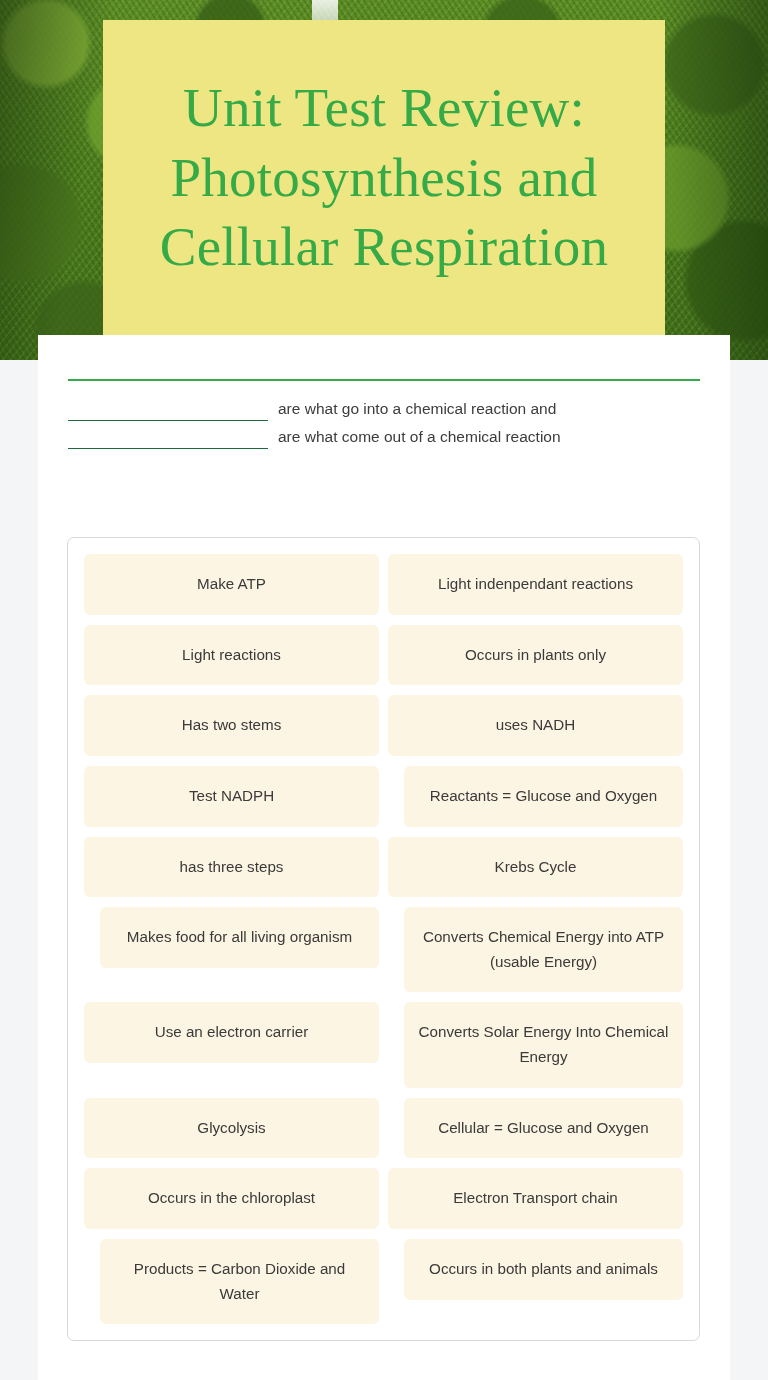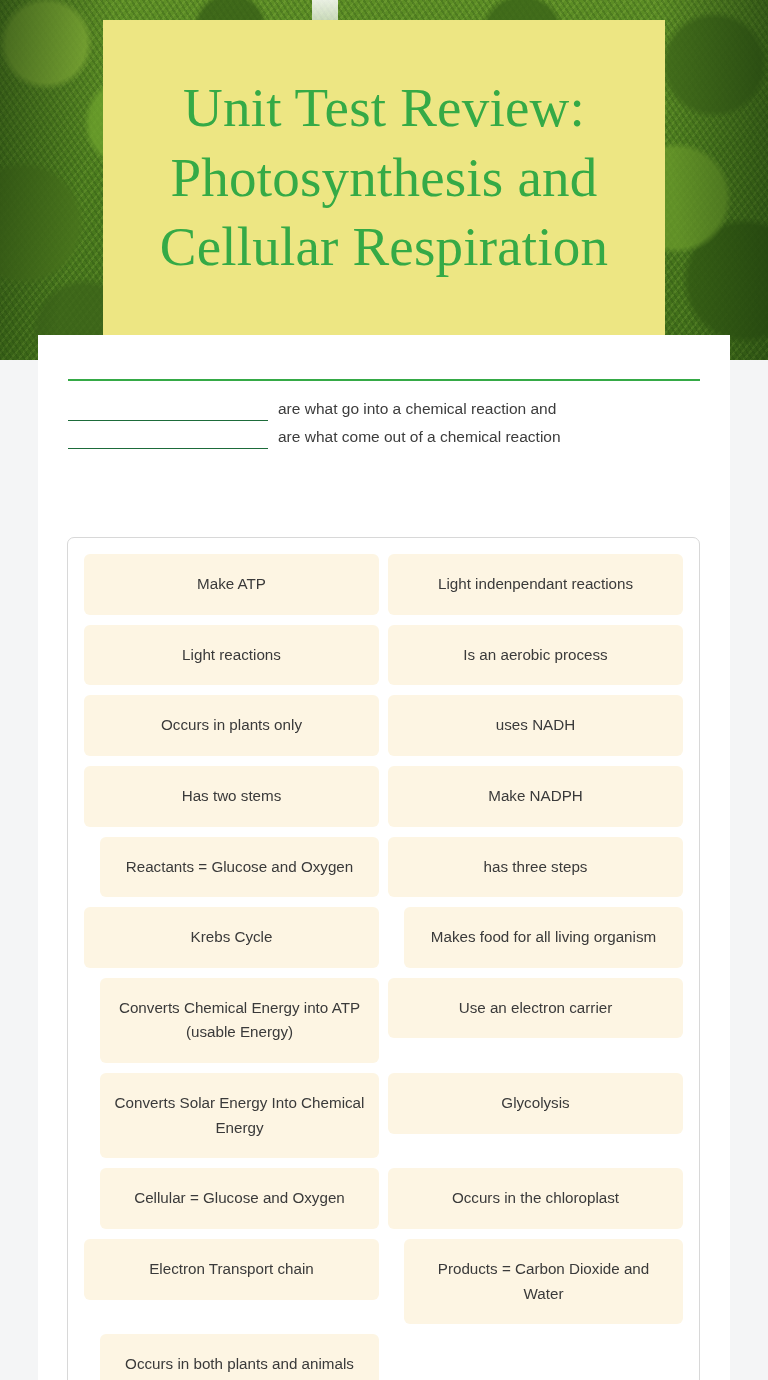--- a/index.html
+++ b/index.html
@@ -219,25 +219,24 @@
       </div>
 
     </div>
   </div>
 
   <div class="tile-panel">
     <div class="tile-grid" id="tile-grid">
         <div class="tile">Make ATP</div>
         <div class="tile">Light indenpendant reactions</div>
         <div class="tile">Light reactions</div>
-        <div class="tile">Is an aerobic process</div>
         <div class="tile">Occurs in plants only</div>
+        <div class="tile">Has two stems</div>
         <div class="tile">uses NADH</div>
-        <div class="tile">Has two stems</div>
-        <div class="tile">Make NADPH</div>
+        <div class="tile">Test NADPH</div>
         <div class="tile two-line">Reactants = Glucose and Oxygen</div>
         <div class="tile">has three steps</div>
         <div class="tile">Krebs Cycle</div>
         <div class="tile two-line">Makes food for all living organism</div>
         <div class="tile two-line">Converts Chemical Energy into ATP (usable Energy)</div>
         <div class="tile">Use an electron carrier</div>
         <div class="tile two-line">Converts Solar Energy Into Chemical Energy</div>
         <div class="tile">Glycolysis</div>
         <div class="tile two-line">Cellular = Glucose and Oxygen</div>
         <div class="tile">Occurs in the chloroplast</div>

